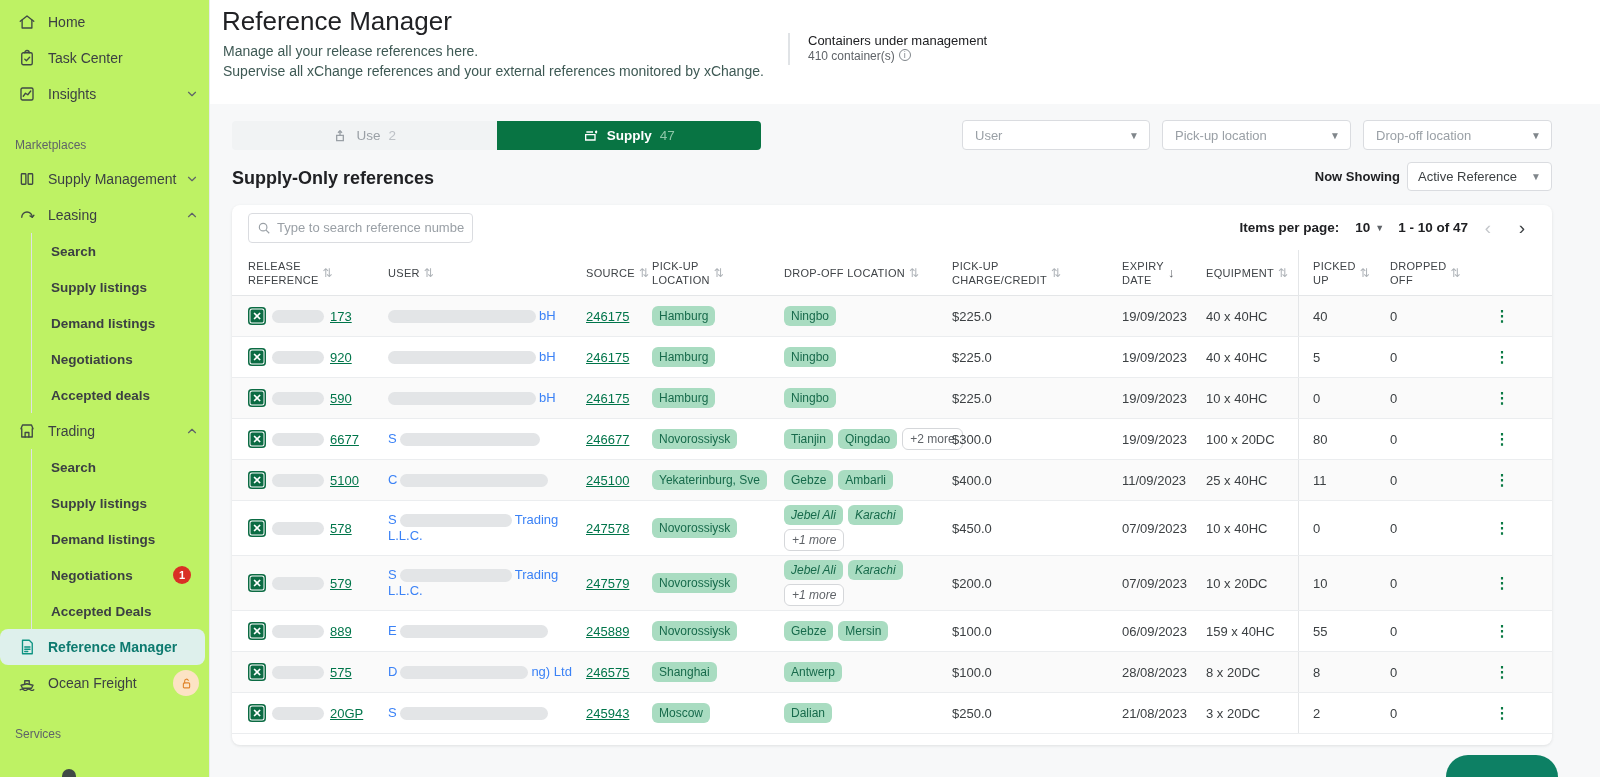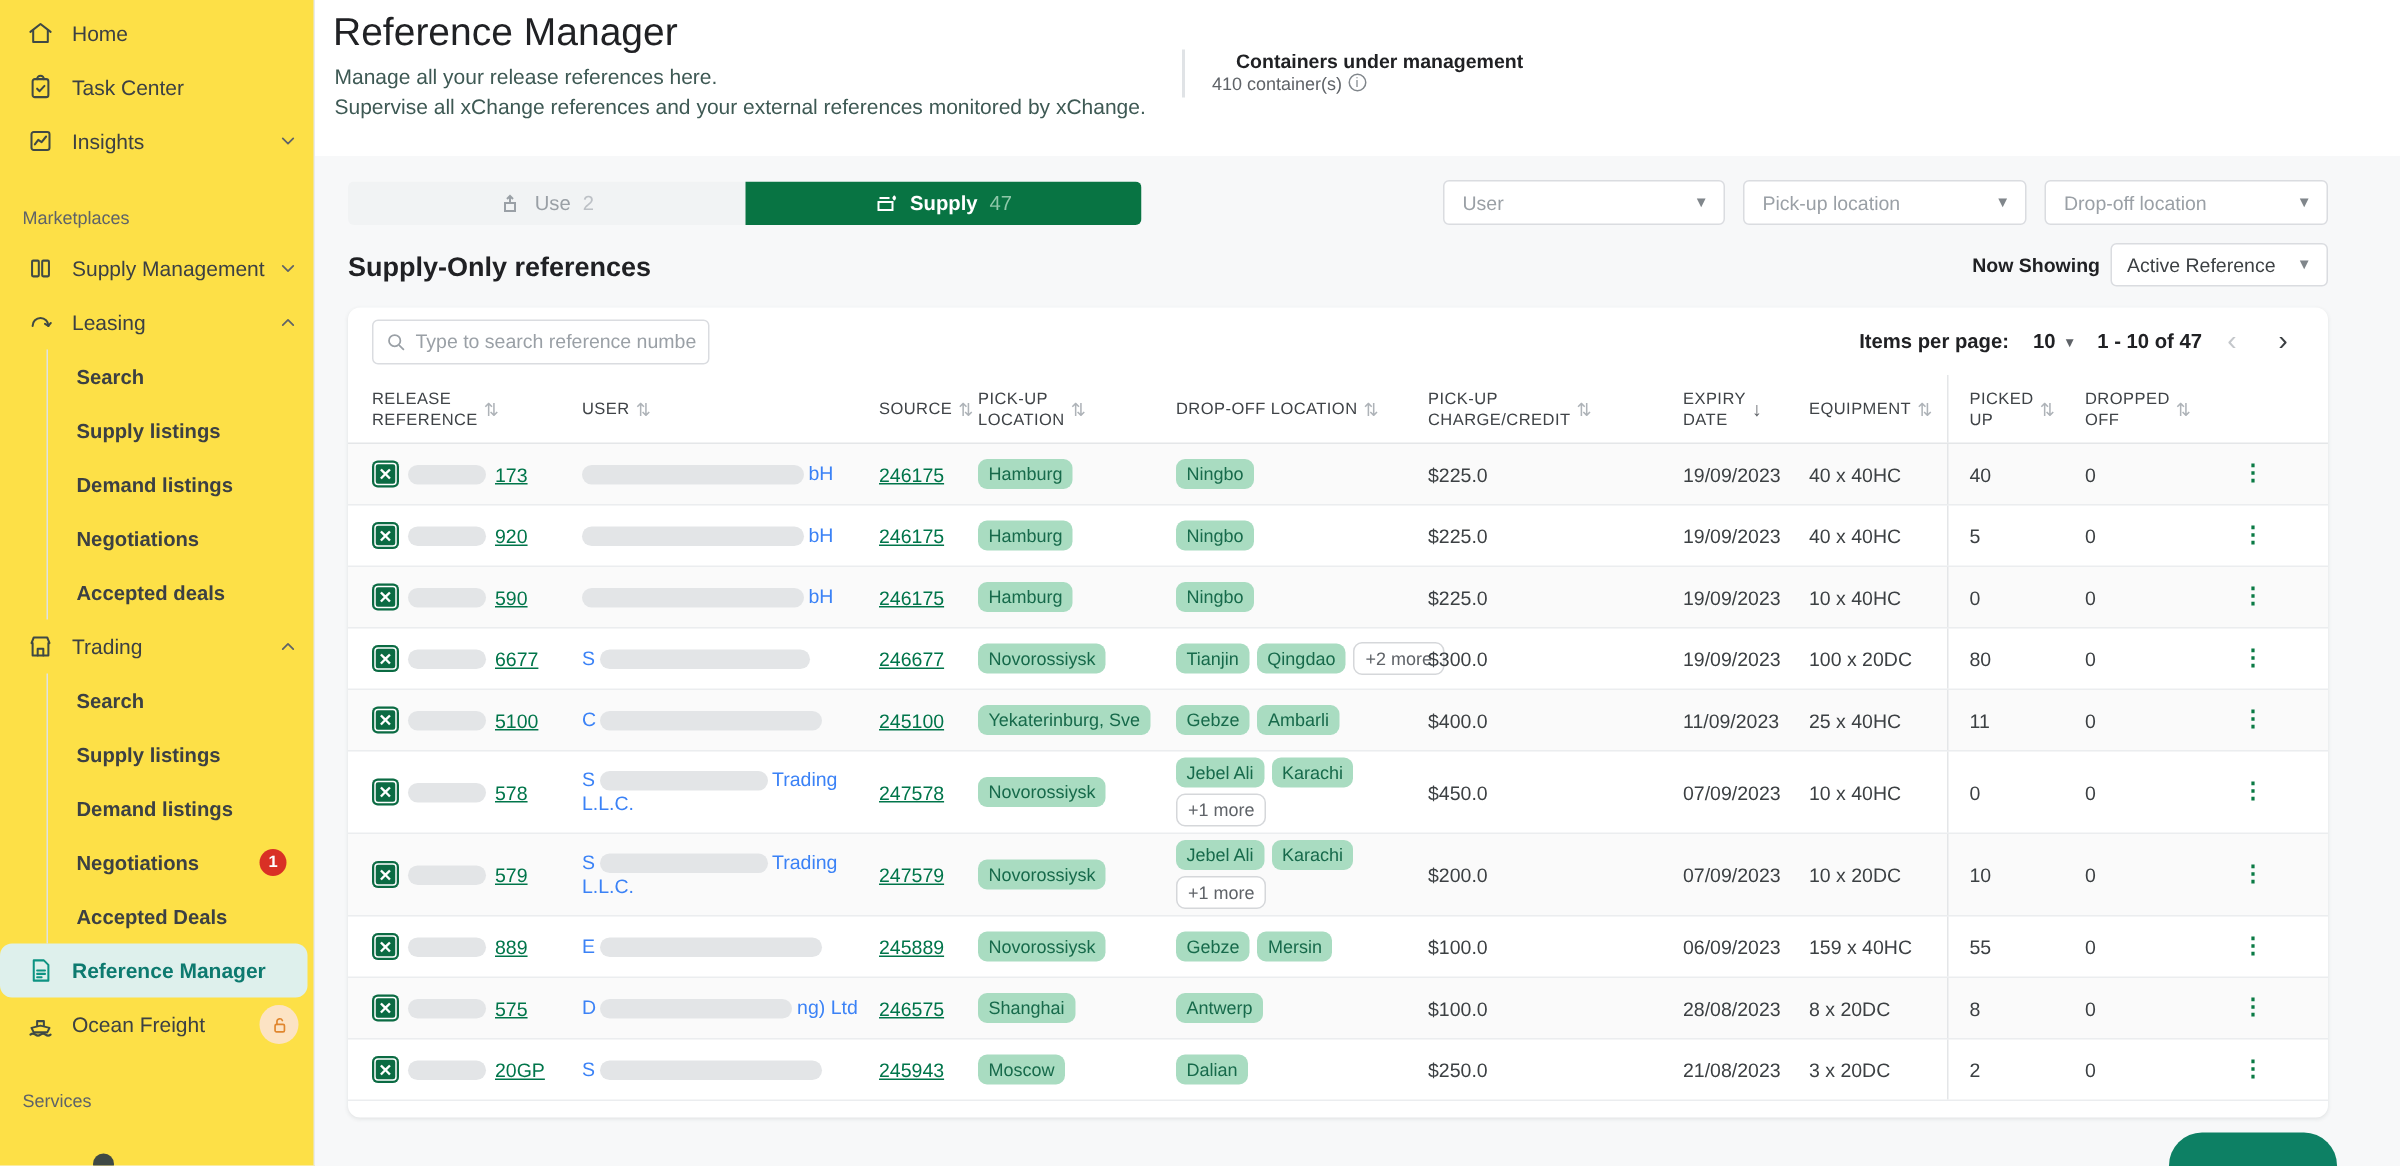--- a/index.html
+++ b/index.html
@@ -1,21 +1,21 @@
 <!DOCTYPE html>
 <html><head>
 <meta charset="utf-8">
 <style>
   * { margin:0; padding:0; box-sizing:border-box; }
   html,body { width:1600px; height:777px; overflow:hidden; background:#f7f8f9;
     font-family:"Liberation Sans", sans-serif; color:#3c4043; }
 
   
   .sidebar { position:absolute; left:0; top:0; width:210px; height:777px;
-    background:#fde047; border-right:1px solid #e8eaed; padding-top:4px; overflow:hidden; }
+    background:#bef264; border-right:1px solid #e8eaed; padding-top:4px; overflow:hidden; }
   .side-item { display:flex; align-items:center; height:36px; padding:0 10px 0 18px;
     font-size:14px; color:#3c4043; cursor:pointer; position:relative; }
   .side-item .si-icon { width:18px; height:18px; margin-right:12px; color:#3f4945;
     display:inline-flex; align-items:center; }
   .side-item .si-icon svg { width:18px; height:18px; }
   .si-label { flex:1 1 auto; white-space:nowrap; }
   .si-chevron { color:#5f6368; display:inline-flex; }
   .si-chevron svg { width:14px; height:14px; }
   .si-badge { min-width:18px; height:18px; border-radius:9px; background:#d93025;
     color:#fff; font-size:11px; display:inline-flex; align-items:center; justify-content:center;
@@ -33,21 +33,21 @@
   .partial-dot { position:absolute; left:62px; bottom:-6px; width:14px; height:14px;
     border-radius:50%; background:#3f4945; }
 
   
   .main { position:absolute; left:210px; top:0; width:1390px; height:777px; }
   .page-header { position:absolute; left:0; top:0; width:100%; height:104px; background:#fff; }
   .page-title { position:absolute; left:12px; top:6px; font-size:26px; color:#202124; font-weight:500; }
   .page-sub1 { position:absolute; left:13px; top:43px; font-size:14px; color:#3e5954; }
   .page-sub2 { position:absolute; left:13px; top:63px; font-size:14px; color:#3e5954; }
   .cum-divider { position:absolute; left:578px; top:33px; width:2px; height:32px; background:#e0e3e6; }
-  .cum-title { position:absolute; left:614px; top:33px; font-size:13px; font-weight:bold; color:#202124; }
+  .cum-title { position:absolute; left:598px; top:33px; font-size:13px; font-weight:normal; color:#202124; }
   .cum-sub { position:absolute; left:598px; top:49px; font-size:12px; color:#5f6368;
     display:flex; align-items:flex-start; gap:4px; }
   .info-icon { width:12px; height:12px; border:1px solid #80868b; border-radius:50%;
     font-size:9px; color:#80868b; display:inline-flex; align-items:center; justify-content:center; }
 
   
   .tabgroup { position:absolute; left:22px; top:121px; width:529px; height:29px;
     display:flex; border-radius:4px; overflow:hidden; }
   .tab { flex:1; display:flex; align-items:center; justify-content:center; gap:8px;
     font-size:13.5px; cursor:pointer;text-align:right; }
@@ -118,21 +118,21 @@
   .refcell { display:flex; align-items:center; gap:6px; }
   .blur { display:inline-block; height:13px; background:#e3e5e7; border-radius:7px; }
   .reflink { color:#00754a; text-decoration:underline; font-weight:500; white-space:nowrap; cursor:pointer; }
   .usercell { font-size:13px; color:#3b82f6; line-height:16px; }
   .usercell .ul { display:flex; align-items:center; gap:3px; white-space:nowrap; }
   .srclink { color:#00754a; text-decoration:underline; cursor:pointer; }
   .pill { display:inline-block; background:#a9dcc1; color:#176a4b; font-size:12px;
     padding:3px 7px; border-radius:6px; white-space:nowrap; }
   .pill.more { background:#fff; border:1px solid #d5d7da; color:#5f6368; cursor:pointer; }
   .pillwrap { display:flex; gap:5px; align-items:center; }
-  .pillwrap.wrap { flex-wrap:wrap; row-gap:4px; padding:4px 0; }
+  .pillwrap.wrap { flex-wrap:wrap; row-gap:4px; padding:4px 0;font-style:italic; }
   .pillwrap.nowrap { flex-wrap:nowrap; }
   .kebab { color:#0a7a44; font-size:15px; font-weight:bold; letter-spacing:0;
     cursor:pointer; text-align:center; width:24px; line-height:14px; }
 
   .fab { position:absolute; left:1236px; top:755px; width:112px; height:44px;
     border-radius:22px; background:#0d8064; cursor:pointer; }
 </style>
 </head>
 <body>
 

